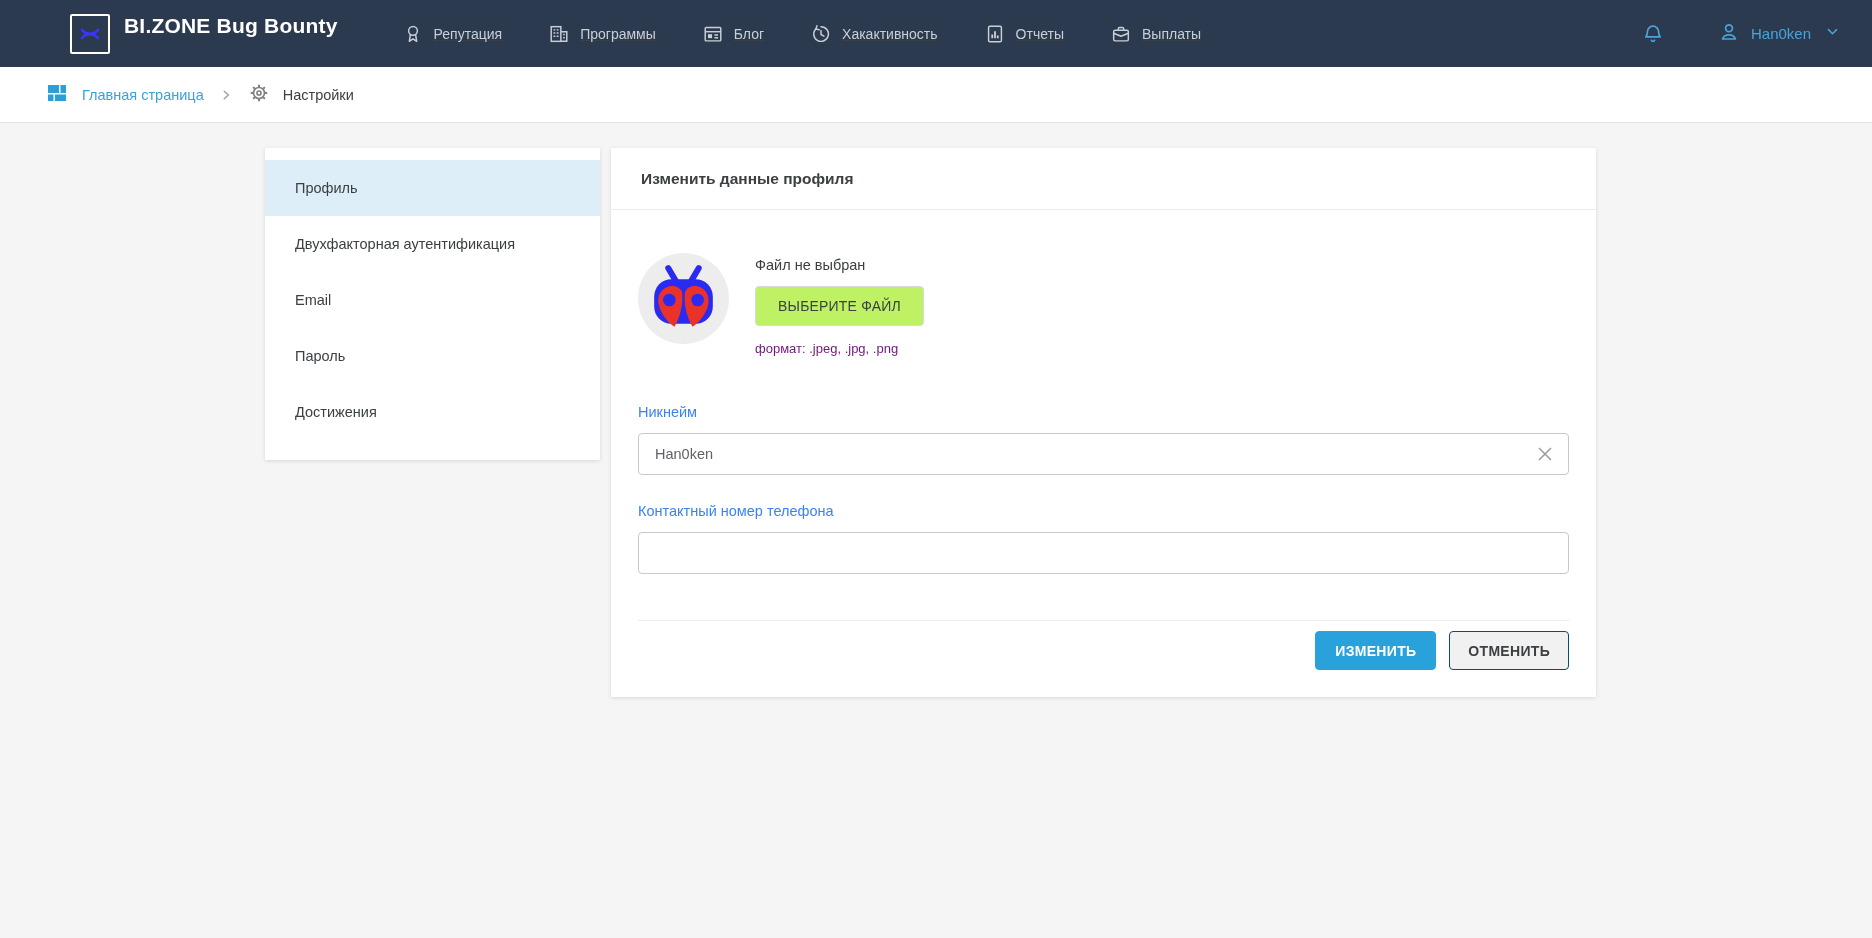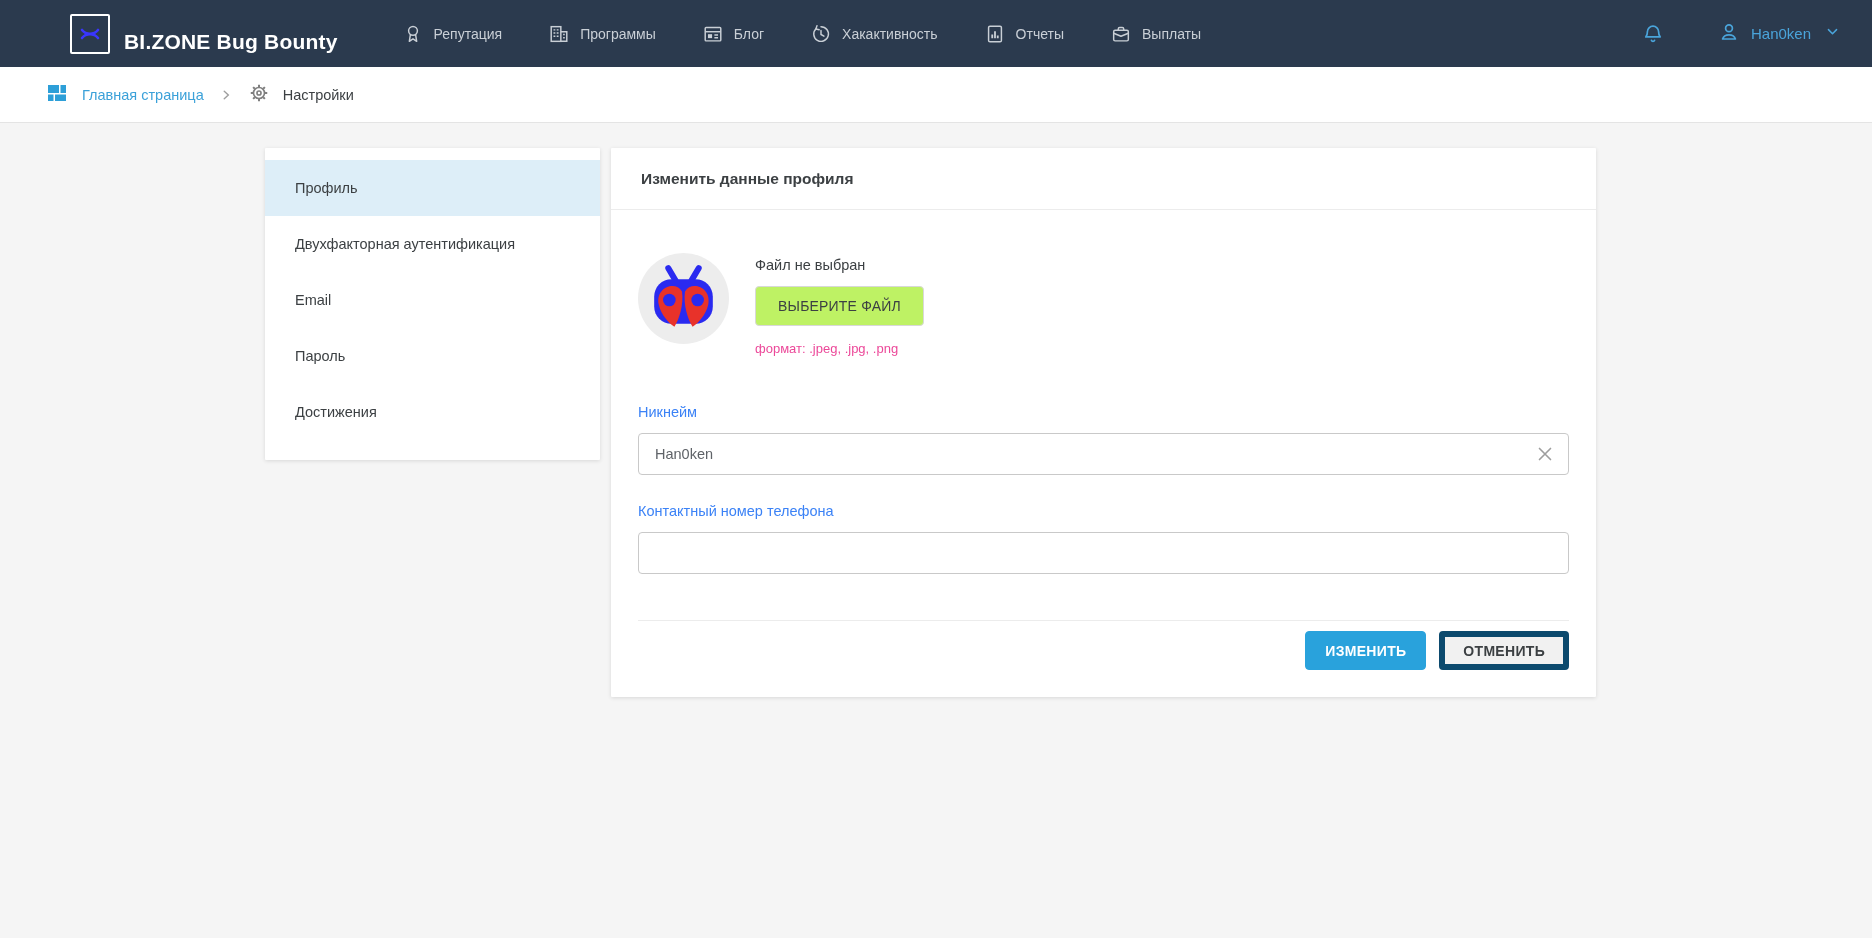--- a/index.html
+++ b/index.html
@@ -10,30 +10,30 @@
     color:#3c4043;
     overflow:hidden;
   }
 
   
   .topnav {
     height:67px; background:#2b3a4e;
     display:flex; align-items:center;
     padding:0 32px;
   }
-  .brand { display:flex; align-items:flex-end; cursor:pointer;padding-left:38px; }
+  .brand { display:flex; align-items:flex-start; cursor:pointer;padding-left:38px; }
   .brand-logo {
     width:40px; height:40px; border:2px solid #ffffff; border-radius:2px;
     display:flex; align-items:center; justify-content:center;
   }
   .brand-name {
     margin-left:14px; color:#ffffff; font-size:21px; font-weight:700;
     letter-spacing:0.2px; white-space:nowrap;
   }
-  .nav-menu { display:flex; align-items:center; margin-left:64px; gap:46px; }
+  .nav-menu { display:flex; align-items:center; margin-left:64px; gap:46px;text-decoration:underline; }
   .nav-item {
     display:flex; align-items:center; gap:10px; cursor:pointer;
     color:#c9cfd6; font-size:14px; white-space:nowrap;
   }
   .nav-item svg { display:block; }
   .nav-right { margin-left:auto; display:flex; align-items:center; gap:52px; }
   .bell-btn { cursor:pointer; display:flex; }
   .user-menu { display:flex; align-items:center; gap:10px; cursor:pointer; }
   .user-name { color:#4aa4da; font-size:15px; }
   .user-menu .chev { margin-left:4px; }
@@ -77,21 +77,21 @@
   .avatar-row { display:flex; margin-top:43px; }
   .avatar-circle { width:91px; height:91px; flex:0 0 auto; }
   .file-col { margin-left:26px; padding-top:4px; }
   .file-status { font-size:14.5px; color:#3c4043; }
   .choose-file-btn {
     margin-top:13px; height:40px; padding:0 22px;
     background:#bef264; border:1px solid #d8d8d8; border-radius:4px;
     font-family:inherit; font-size:14px; color:#3c4043; cursor:pointer;
     letter-spacing:0.2px;
   }
-  .format-hint { margin-top:15px; font-size:13px; color:#ec4899; }
+  .format-hint { margin-top:15px; font-size:13px; color:#701a75; }
 
   .field-group { margin-top:28px; }
   .field-group.first { margin-top:48px; }
   .field-label { font-size:14.5px; color:#3b82f6; }
   .input-wrap { position:relative; margin-top:13px; }
   .text-input {
     width:100%; height:42px; border:1px solid #c9c9c9; border-radius:4px;
     padding:0 44px 0 16px; font-family:inherit; font-size:14.5px; color:#5f6368;
     background:#ffffff; outline:none;
   }
@@ -101,21 +101,21 @@
     align-items:center; justify-content:center; padding:0;
   }
 
   .footer-divider { border-top:1px solid #ececec; margin-top:46px; }
   .btn-row { display:flex; justify-content:flex-end; gap:13px; margin-top:10px; }
   .btn {
     height:39px; border-radius:4px; font-family:inherit; font-size:14px;
     font-weight:700; cursor:pointer; letter-spacing:0.3px;
   }
   .btn-primary { background:#29a2dc; border:1px solid #29a2dc; color:#ffffff; padding:0 19px; }
-  .btn-secondary { background:#f1f1f1; border:6px solid #0c4a6e; color:#3c4043; padding:0 18px; }
+  .btn-secondary { background:#f1f1f1; border:1px solid #0c4a6e; color:#3c4043; padding:0 18px; }
 </style>
 </head>
 <body>
 
 <header class="topnav">
   <div class="brand">
     <span class="brand-logo">
       <svg width="26" height="26" viewBox="0 0 26 26" fill="none">
         <path d="M5 9 c4 5 12 5 16 0" stroke="#3a36ff" stroke-width="2.6" stroke-linecap="round"></path>
         <path d="M5 17 c4 -5 12 -5 16 0" stroke="#3a36ff" stroke-width="2.6" stroke-linecap="round"></path>

